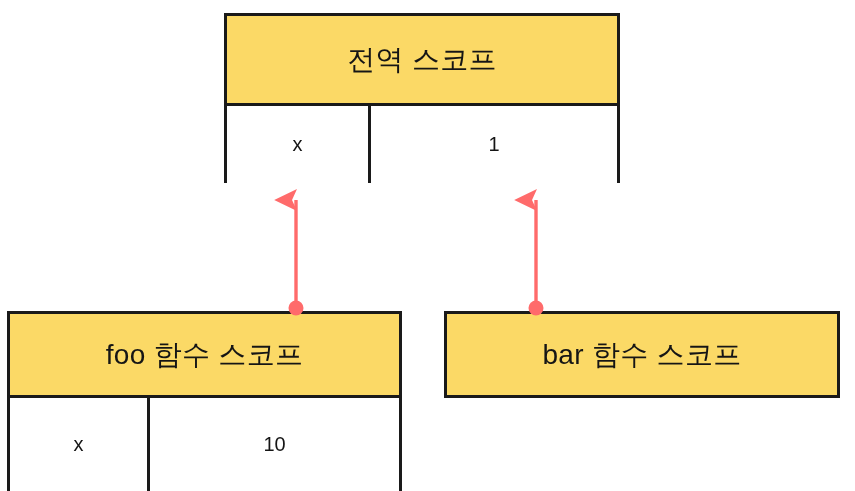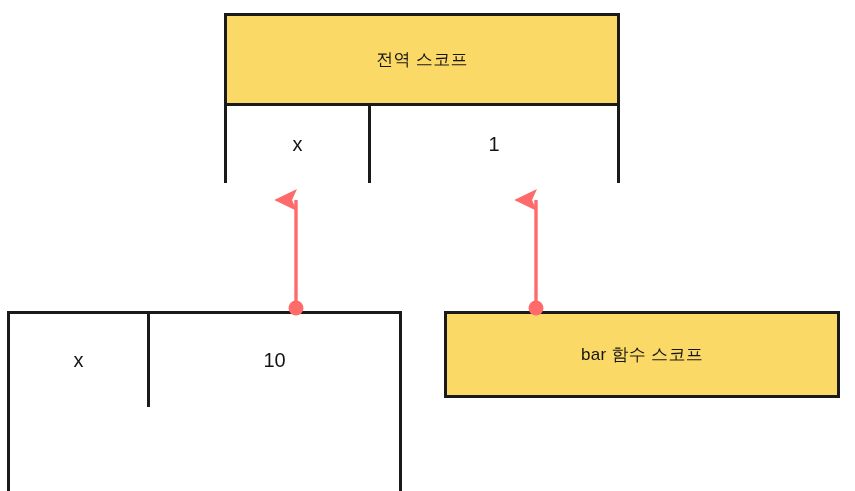--- a/index.html
+++ b/index.html
@@ -22,21 +22,21 @@
     background: #ffffff;
   }
   .scope-header {
     box-sizing: border-box;
     background: #FBD966;
     border-bottom: 3px solid #1a1a1a;
     display: flex;
     align-items: center;
     justify-content: center;
     color: #151515;
-    font-size: 17px;
+    font-size: 28px;
     letter-spacing: 0.3px;
     white-space: nowrap;
   }
   .scope-header.no-border {
     border-bottom: none;
   }
   .scope-row {
     box-sizing: border-box;
     display: flex;
     align-items: stretch;
@@ -123,20 +123,21 @@
 
   <div class="scope-box" id="global-scope" style="border-color: rgb(26, 26, 26);">
     <div class="scope-header" style="background: rgb(251, 217, 102); border-bottom-color: rgb(26, 26, 26); color: rgb(21, 21, 21);">전역 스코프</div>
     <div class="scope-row">
       <div class="scope-cell cell-divider" style="border-right-color: rgb(26, 26, 26); color: rgb(21, 21, 21);">x</div>
       <div class="scope-cell cell-value" style="color: rgb(21, 21, 21);">1</div>
     </div>
   </div>
 
   <div class="scope-box" id="foo-scope" style="border-color: rgb(26, 26, 26);">
+    <div class="scope-header" style="background: rgb(251, 217, 102); border-bottom-color: rgb(26, 26, 26); color: rgb(21, 21, 21);">foo 함수 스코프</div>
     <div class="scope-row">
       <div class="scope-cell cell-divider" style="border-right-color: rgb(26, 26, 26); color: rgb(21, 21, 21);">x</div>
       <div class="scope-cell cell-value" style="color: rgb(21, 21, 21); border-radius: 30px;">10</div>
     </div>
   </div>
 
   <div class="scope-box" id="bar-scope" style="border-color: rgb(26, 26, 26);">
     <div class="scope-header no-border" style="background: rgb(251, 217, 102); color: rgb(21, 21, 21); text-align: center;">bar 함수 스코프</div>
   </div>
 

